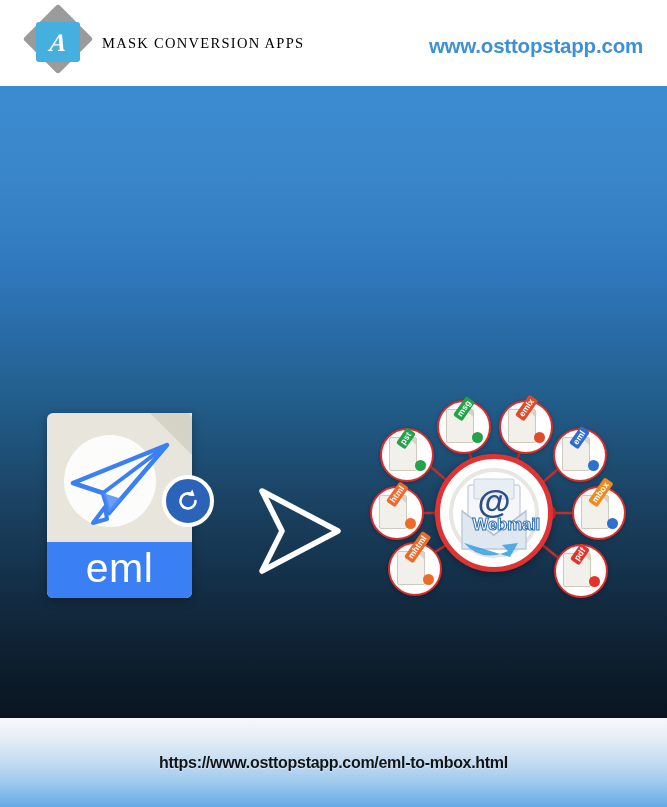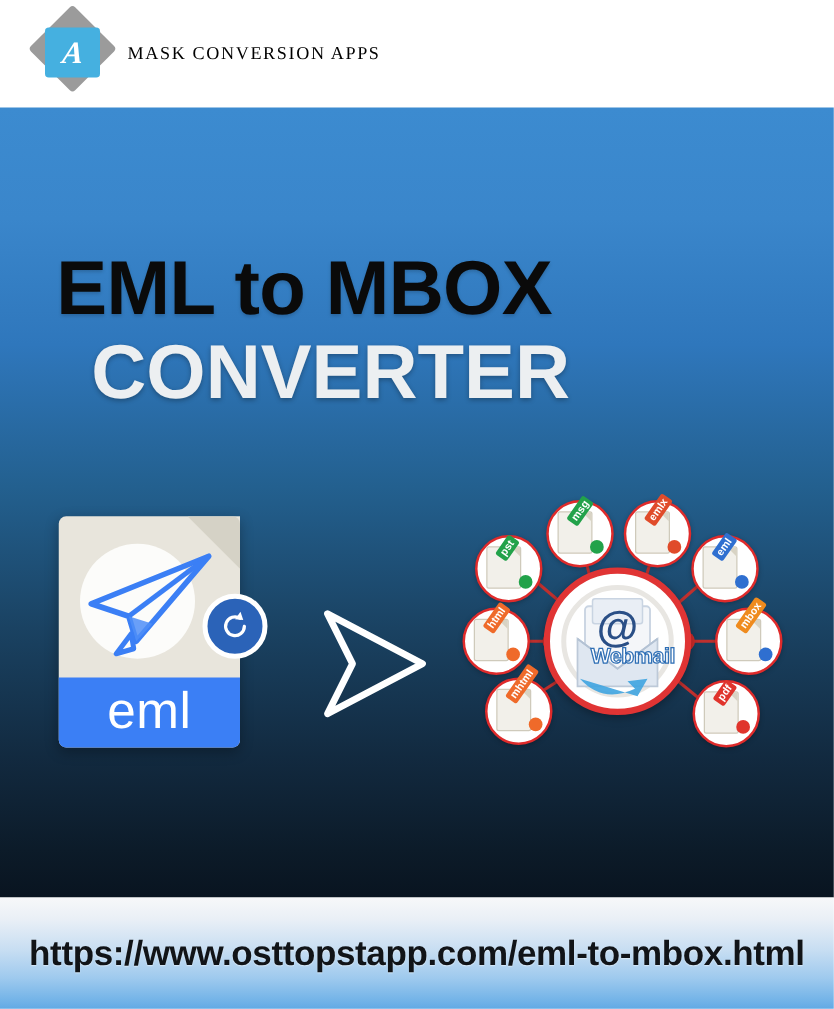--- a/index.html
+++ b/index.html
@@ -227,48 +227,45 @@
     background:linear-gradient(180deg,
       #f7f8f9 0%,
       #e9eff6 20%,
       #c6ddf2 48%,
       #9fcaee 72%,
       #74b4e8 92%,
       #62aae5 100%);
     display:flex; align-items:center; justify-content:center;
   }
   .footer-url {
-    font-size:28px; font-weight:bold; color:#111418;
+    font-size:16px; font-weight:bold; color:#111418;
     letter-spacing:-0.3px;
     text-shadow:0 1px 1px rgba(255,255,255,0.5);
   }
 </style>
 </head>
 <body>
 
 <div class="header">
   <div class="brand-block">
     <div class="logo-mark">
       <div class="logo-diamond"></div>
       <div class="logo-square">
         <span class="logo-letter">A</span>
       </div>
     </div>
     <div class="brand-text">
       <div class="brand-tag">MASK CONVERSION APPS</div>
     </div>
   </div>
+  <div class="header-url">www.osttopstapp.com</div>
 </div>
 
 <div class="stage">
 
-  <div class="title-wrap">
-    <div class="title-line1">EML to MBOX</div>
-    <div class="title-line2">CONVERTER</div>
-  </div>
 
   <div class="eml-icon">
     <div class="eml-doc"></div>
     <div class="eml-fold"></div>
     <div class="eml-circle"></div>
     <svg class="eml-plane" viewBox="0 0 120 95">
       <path d="M10 48 L104 10 L46 78 L40 58 Z" fill="none" stroke="#3b7ff5" stroke-width="4.5" stroke-linejoin="round"></path>
       <path d="M40 58 L104 10" fill="none" stroke="#3b7ff5" stroke-width="4"></path>
       <path d="M40 58 L46 78 L59 64 Z" fill="#4f8ef7" opacity="0.85"></path>
       <path d="M42 72 L30 88 L44 84 Z" fill="none" stroke="#3b7ff5" stroke-width="4" stroke-linejoin="round"></path>

